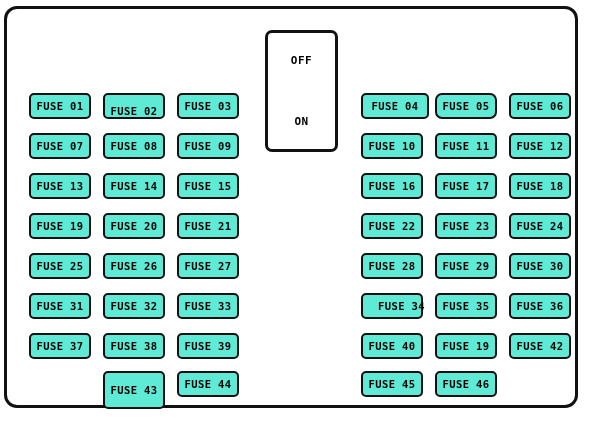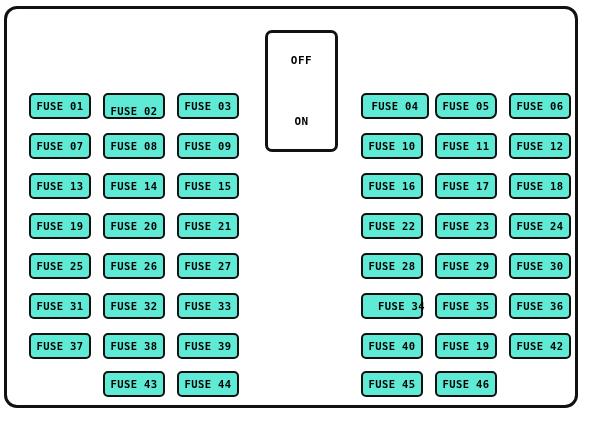--- a/index.html
+++ b/index.html
@@ -161,21 +161,21 @@
       </div>
       <div class="fuse" style="left: 29px; top: 333px; width: 62px; height: 26px;">
         <span>FUSE 37</span>
       </div>
       <div class="fuse" style="left: 103px; top: 333px; width: 62px; height: 26px;">
         <span>FUSE 38</span>
       </div>
       <div class="fuse" style="left: 177px; top: 333px; width: 62px; height: 26px;">
         <span>FUSE 39</span>
       </div>
-      <div class="fuse" style="left: 103px; top: 371px; width: 62px; height: 26px;">
+      <div class="fuse" style="left: 103px; top: 371px; width: 62px; height: 38px;">
         <span>FUSE 43</span>
       </div>
       <div class="fuse" style="left: 177px; top: 371px; width: 62px; height: 26px;">
         <span>FUSE 44</span>
       </div>
     </div>
   <div id="right-group">
       <div class="fuse" style="left: 361px; top: 93px; width: 68px; height: 26px;">
         <span>FUSE 04</span>
       </div>

